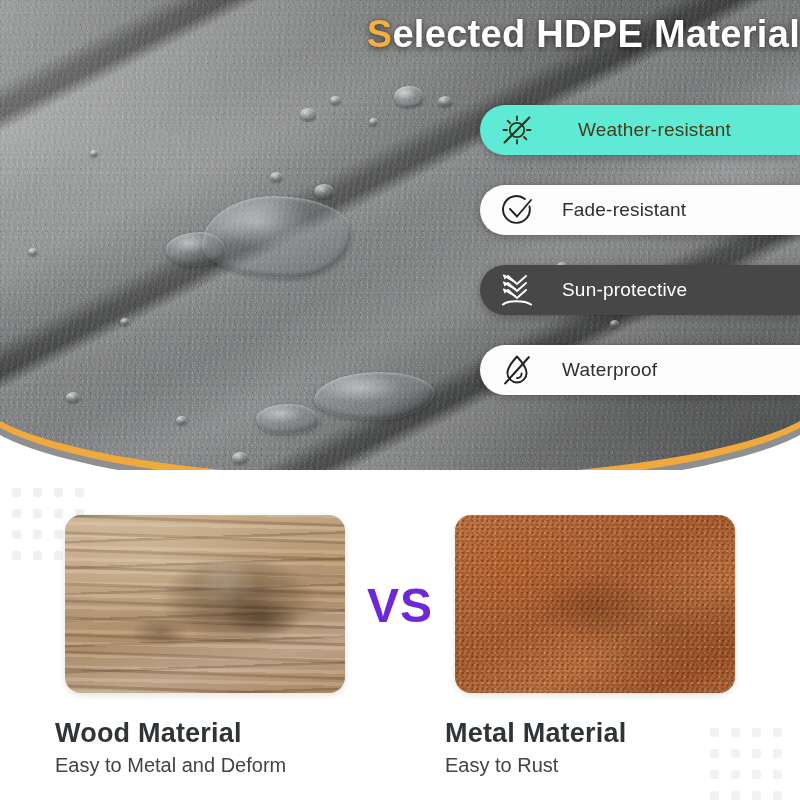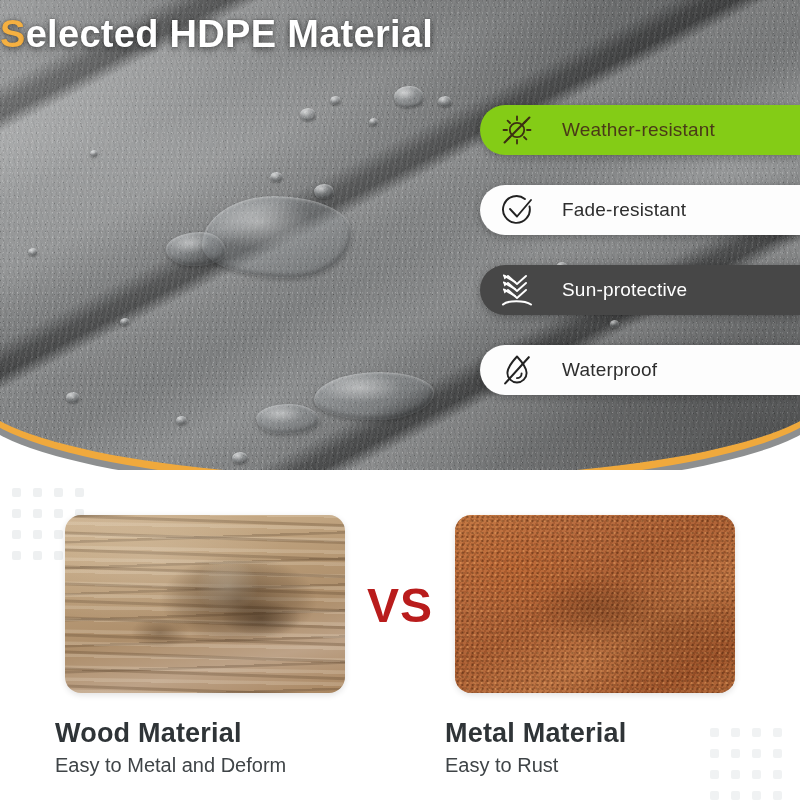--- a/index.html
+++ b/index.html
@@ -105,42 +105,42 @@
       linear-gradient(155deg, rgba(190,196,200,.34), rgba(85,89,92,.26));
     box-shadow:
       inset 0 1px 3px rgba(255,255,255,.40),
       inset -2px -3px 5px rgba(0,0,0,.26),
       0 2px 4px rgba(0,0,0,.22);
   }
 
   
   .hero-title {
     position:absolute; left:0; right:0; top:13px;
-    text-align:left;
+    text-align:right;
     font-size:38px; font-weight:700; letter-spacing:.3px;
     color:#ffffff;
     text-shadow:0 2px 7px rgba(0,0,0,.55), 0 0 2px rgba(0,0,0,.35);
     z-index:6;
   }
   .hero-title .cap { color:#f5b041; }
 
   
   .pills { position:absolute; right:0; top:105px; z-index:7; }
   .pill {
     position:relative;
     width:320px; height:50px;
     margin-bottom:30px;
     border-radius:25px 0 0 25px;
     display:flex; align-items:center;
     padding-left:14px;
     box-shadow:0 2px 8px rgba(0,0,0,.28);
   }
   .pill .p-icon { width:46px; height:40px; flex:0 0 46px; display:flex; align-items:center; justify-content:center; }
   .pill .p-label { font-size:19px; font-weight:400; margin-left:22px; letter-spacing:.2px; }
-  .pill.amber { background:#84cc16; }
+  .pill.amber { background:#5eead4;gap:16px; }
   .pill.amber .p-label { color:#4a3a18; }
   .pill.white { background:#fdfdfd; }
   .pill.white .p-label { color:#2e2e2e; }
   .pill.dark  { background:#474747; }
   .pill.dark  .p-label { color:#ffffff; }
 
   
   .lower { position:absolute; left:0; top:470px; width:800px; height:330px; background:#fff; }
 
   .dots { position:absolute; display:grid; grid-template-columns:repeat(4,1fr); gap:12px; }
@@ -200,21 +200,21 @@
     content:""; position:absolute; inset:0;
     background:
       repeating-linear-gradient(118deg, rgba(60,26,8,.10) 0 2px, rgba(255,200,150,.07) 2px 5px),
       radial-gradient(30% 26% at 50% 52%, rgba(60,26,8,.28), rgba(0,0,0,0) 72%);
   }
 
   .vs {
     position:absolute; left:350px; top:578px; width:100px;
     text-align:center;
     font-size:48px; font-weight:700; letter-spacing:1px;
-    color:#b91c1c;
+    color:#6d28d9;
     text-shadow:0 1px 0 rgba(255,255,255,.6);
   }
 
   .caption { position:absolute; width:300px; text-align:left; }
   .cap-wood  { left:55px;  top:718px; }
   .cap-metal { left:445px; top:718px; }
   .cap-title { font-size:27px; font-weight:700; color:#2f3437; letter-spacing:.2px; }
   .cap-sub   { font-size:20px; font-weight:400; color:#3f4447; margin-top:5px; }
 </style>
 </head>

